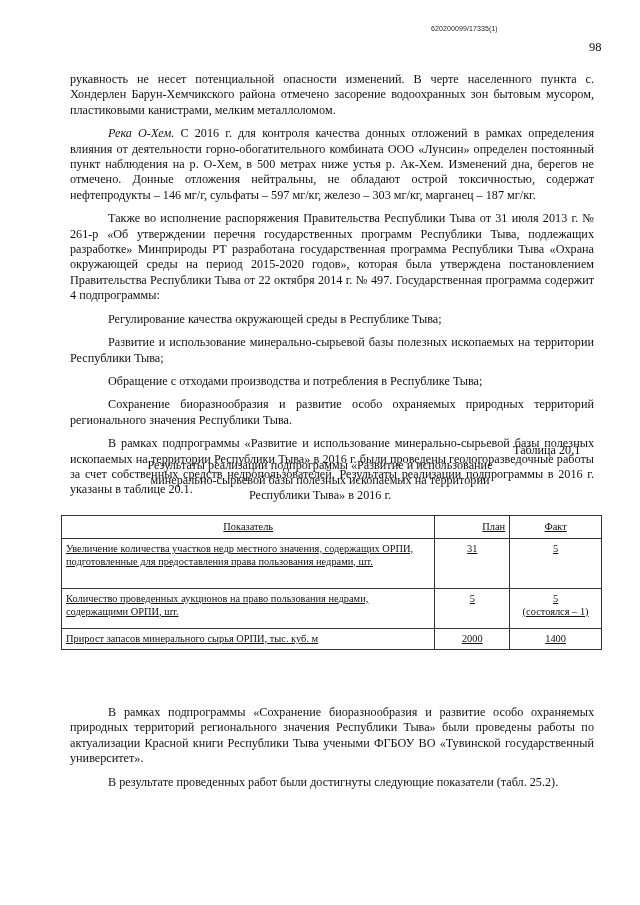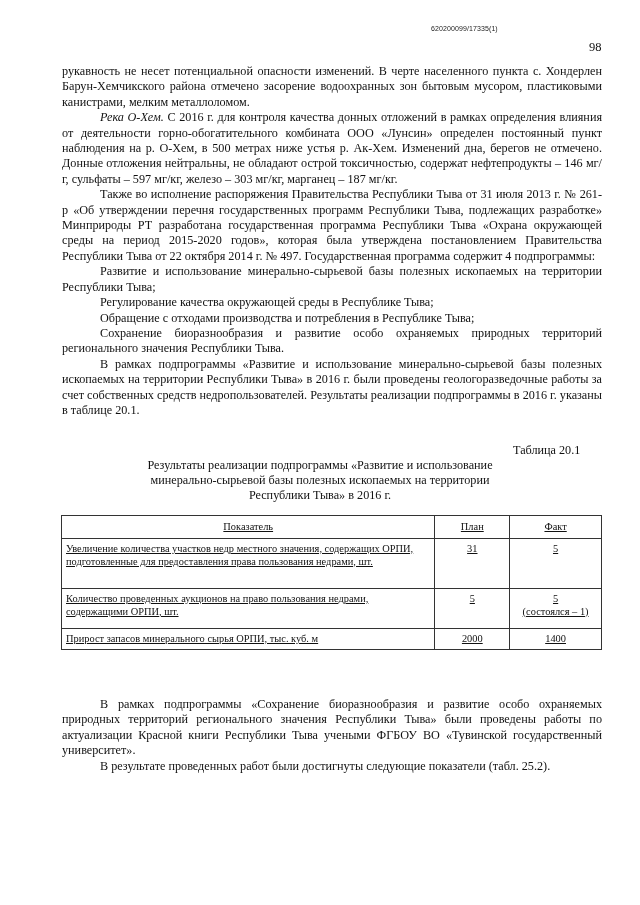--- a/index.html
+++ b/index.html
@@ -2,46 +2,46 @@
 <html><head>
 <meta charset="utf-8">
 <style>
   html, body { margin:0; padding:0; background:#ffffff; }
   body { width:640px; height:905px; position:relative; overflow:hidden;
          font-family:"Liberation Serif", serif; color:#111; }
   .docid { position:absolute; left:431px; top:25px; font-family:"Liberation Sans", sans-serif;
            font-size:7px; color:#222; letter-spacing:0.1px; }
   .pagenum { position:absolute; left:589px; top:40px; font-size:12.5px; }
   .body { position:absolute; left:62px; top:64px; width:540px; font-size:12.2px; line-height:15.4px; }
-  .p { margin:0; text-align:justify; }
+  .p { margin:8px; text-align:justify; }
   .ind { text-indent:38px; }
   .p .em { font-style:italic; }
   .tabnum { position:absolute; left:513px; top:443px; font-size:12.2px; }
   .tabtitle { position:absolute; left:120px; top:458px; width:400px; text-align:center;
               font-size:12.2px; line-height:15.2px; }
   table { position:absolute; left:61px; top:515px; width:541px; border-collapse:collapse;
           font-size:10.4px; line-height:12.8px;text-decoration:underline; }
   td, th { border:1px solid #333; vertical-align:top; padding:4px 4px 3px 4px; font-weight:normal; }
   th { text-align:center; padding:5px 4px 4px; }
   td.num { text-align:center; }
-  .c1 { width:366px; } .c2 { width:66px; } .c3 { width:83px; }
+  .c1 { width:366px; } .c2 { width:66px;text-align:right; } .c3 { width:83px; }
   .body2 { position:absolute; left:62px; top:697px; width:540px; font-size:12.2px; line-height:15.4px; }
 </style>
 </head>
 <body>
 
 <div class="docid">620200099/17335(1)</div>
 <div class="pagenum">98</div>
 
 <div class="body">
   <p class="p">рукавность не несет потенциальной опасности изменений. В черте населенного пункта  с. Хондерлен Барун-Хемчикского района отмечено засорение водоохранных зон бытовым мусором, пластиковыми канистрами, мелким металлоломом.</p>
   <p class="p ind"><span class="em">Река О-Хем.</span><span> С 2016 г. для контроля качества донных отложений в рамках определения влияния от деятельности горно-обогатительного комбината ООО «Лунсин» определен постоянный пункт наблюдения на р. О-Хем, в 500 метрах ниже устья р. Ак-Хем. Изменений дна, берегов не отмечено. Донные отложения нейтральны, не обладают острой токсичностью, содержат нефтепродукты – 146 мг/г, сульфаты – 597 мг/кг, железо – 303 мг/кг, марганец – 187 мг/кг.</span></p>
   <p class="p ind">Также во исполнение распоряжения Правительства Республики Тыва от 31 июля 2013 г. № 261-р «Об утверждении перечня государственных программ Республики Тыва, подлежащих разработке» Минприроды РТ разработана государственная программа Республики Тыва «Охрана окружающей среды на период 2015-2020 годов», которая была утверждена постановлением Правительства Республики Тыва от 22 октября 2014 г. № 497. Государственная программа содержит 4 подпрограммы:</p>
+  <p class="p ind">Регулирование качества окружающей среды в Республике Тыва;</p>
   <p class="p ind">Развитие и использование минерально-сырьевой базы полезных ископаемых на территории Республики Тыва;</p>
-  <p class="p ind">Регулирование качества окружающей среды в Республике Тыва;</p>
   <p class="p ind">Обращение с отходами производства и потребления в Республике Тыва;</p>
   <p class="p ind">Сохранение биоразнообразия и развитие особо охраняемых природных территорий  регионального значения Республики Тыва.</p>
   <p class="p ind">В рамках подпрограммы «Развитие и использование минерально-сырьевой базы полезных ископаемых на территории Республики Тыва» в 2016 г. были проведены геологоразведочные работы за счет собственных средств недропользователей. Результаты реализации подпрограммы в 2016 г. указаны в таблице 20.1.</p>
 </div>
 
 <div class="tabnum">Таблица 20.1</div>
 <div class="tabtitle">Результаты реализации подпрограммы «Развитие и использование минерально-сырьевой базы полезных ископаемых на территории Республики Тыва» в 2016 г.</div>
 
 <table>
   <tbody>

